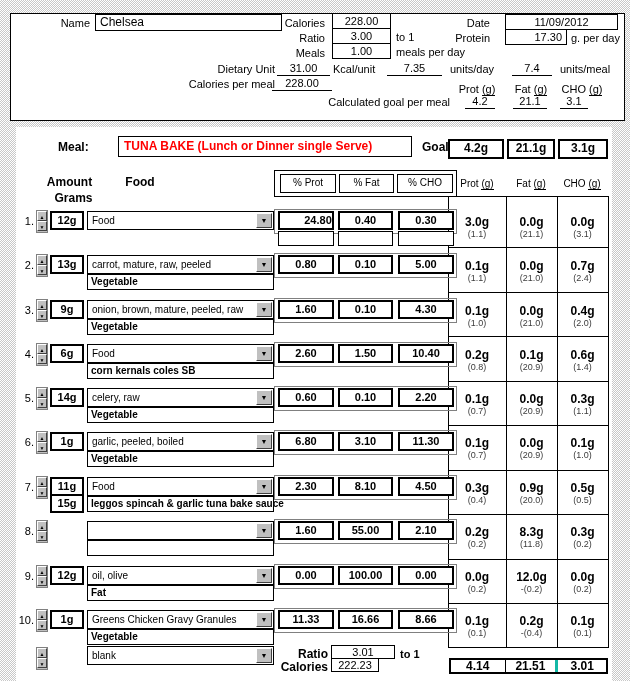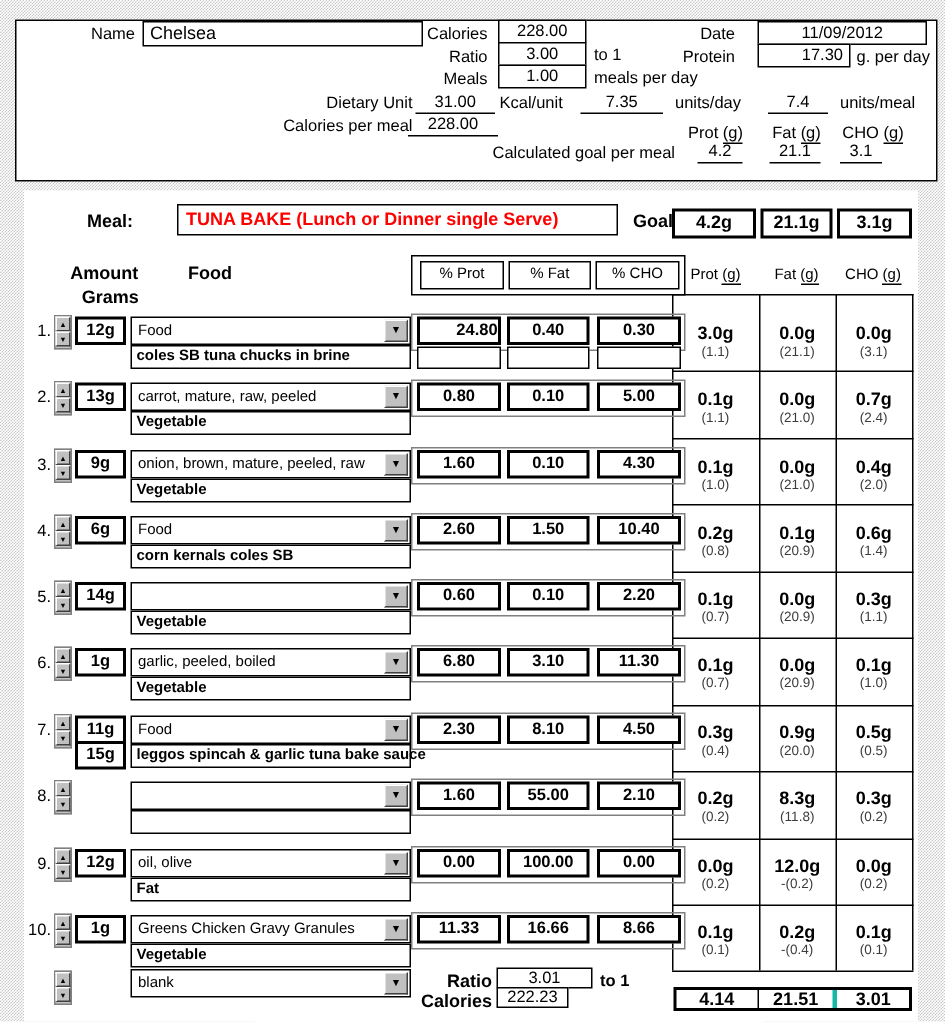--- a/index.html
+++ b/index.html
@@ -142,21 +142,20 @@
     </div>
   <div class="abs grams" style="top:211px;">12g</div>
   <div class="abs dd" style="left:87px;top:211px;">
       <span class="ddt">Food</span>
       <span class="dda">▼</span>
     </div>
   <div class="abs pgroup" style="top:209px;"></div>
   <div class="abs pct p1" style="top:211px;padding-left:24px;">24.80</div>
   <div class="abs pct p2" style="top:211px;">0.40</div>
   <div class="abs pct p3" style="top:211px;">0.30</div>
-  <div class="abs sub" style="top:230px;">coles SB tuna chucks in brine</div>
   <div class="abs emptycell" style="left:278px;top:231px;width:56px;"></div>
   <div class="abs emptycell" style="left:338px;top:231px;width:55px;"></div>
   <div class="abs emptycell" style="left:398px;top:231px;width:56px;"></div>
   <div class="abs gcell g1" style="top:215px;">
       <div class="gv">3.0g</div>
       <div class="gc">(1.1)</div>
     </div>
   <div class="abs gcell g2" style="top:215px;">
       <div class="gv">0.0g</div>
       <div class="gc">(21.1)</div>
@@ -250,20 +249,21 @@
       <div class="gc">(1.4)</div>
     </div>
 
   <div class="abs rownum" style="top:392px;">5.</div>
   <div class="abs spin" style="left:36px;top:387px;">
       <span>▲</span>
       <span>▼</span>
     </div>
   <div class="abs grams" style="top:388px;">14g</div>
   <div class="abs dd" style="left:87px;top:388px;">
+      <span class="ddt">celery, raw</span>
       <span class="dda">▼</span>
     </div>
   <div class="abs pgroup" style="top:386px;"></div>
   <div class="abs pct p1" style="top:388px;">0.60</div>
   <div class="abs pct p2" style="top:388px;">0.10</div>
   <div class="abs pct p3" style="top:388px;">2.20</div>
   <div class="abs sub" style="top:407px;">Vegetable</div>
   <div class="abs gcell g1" style="top:392px;">
       <div class="gv">0.1g</div>
       <div class="gc">(0.7)</div>

